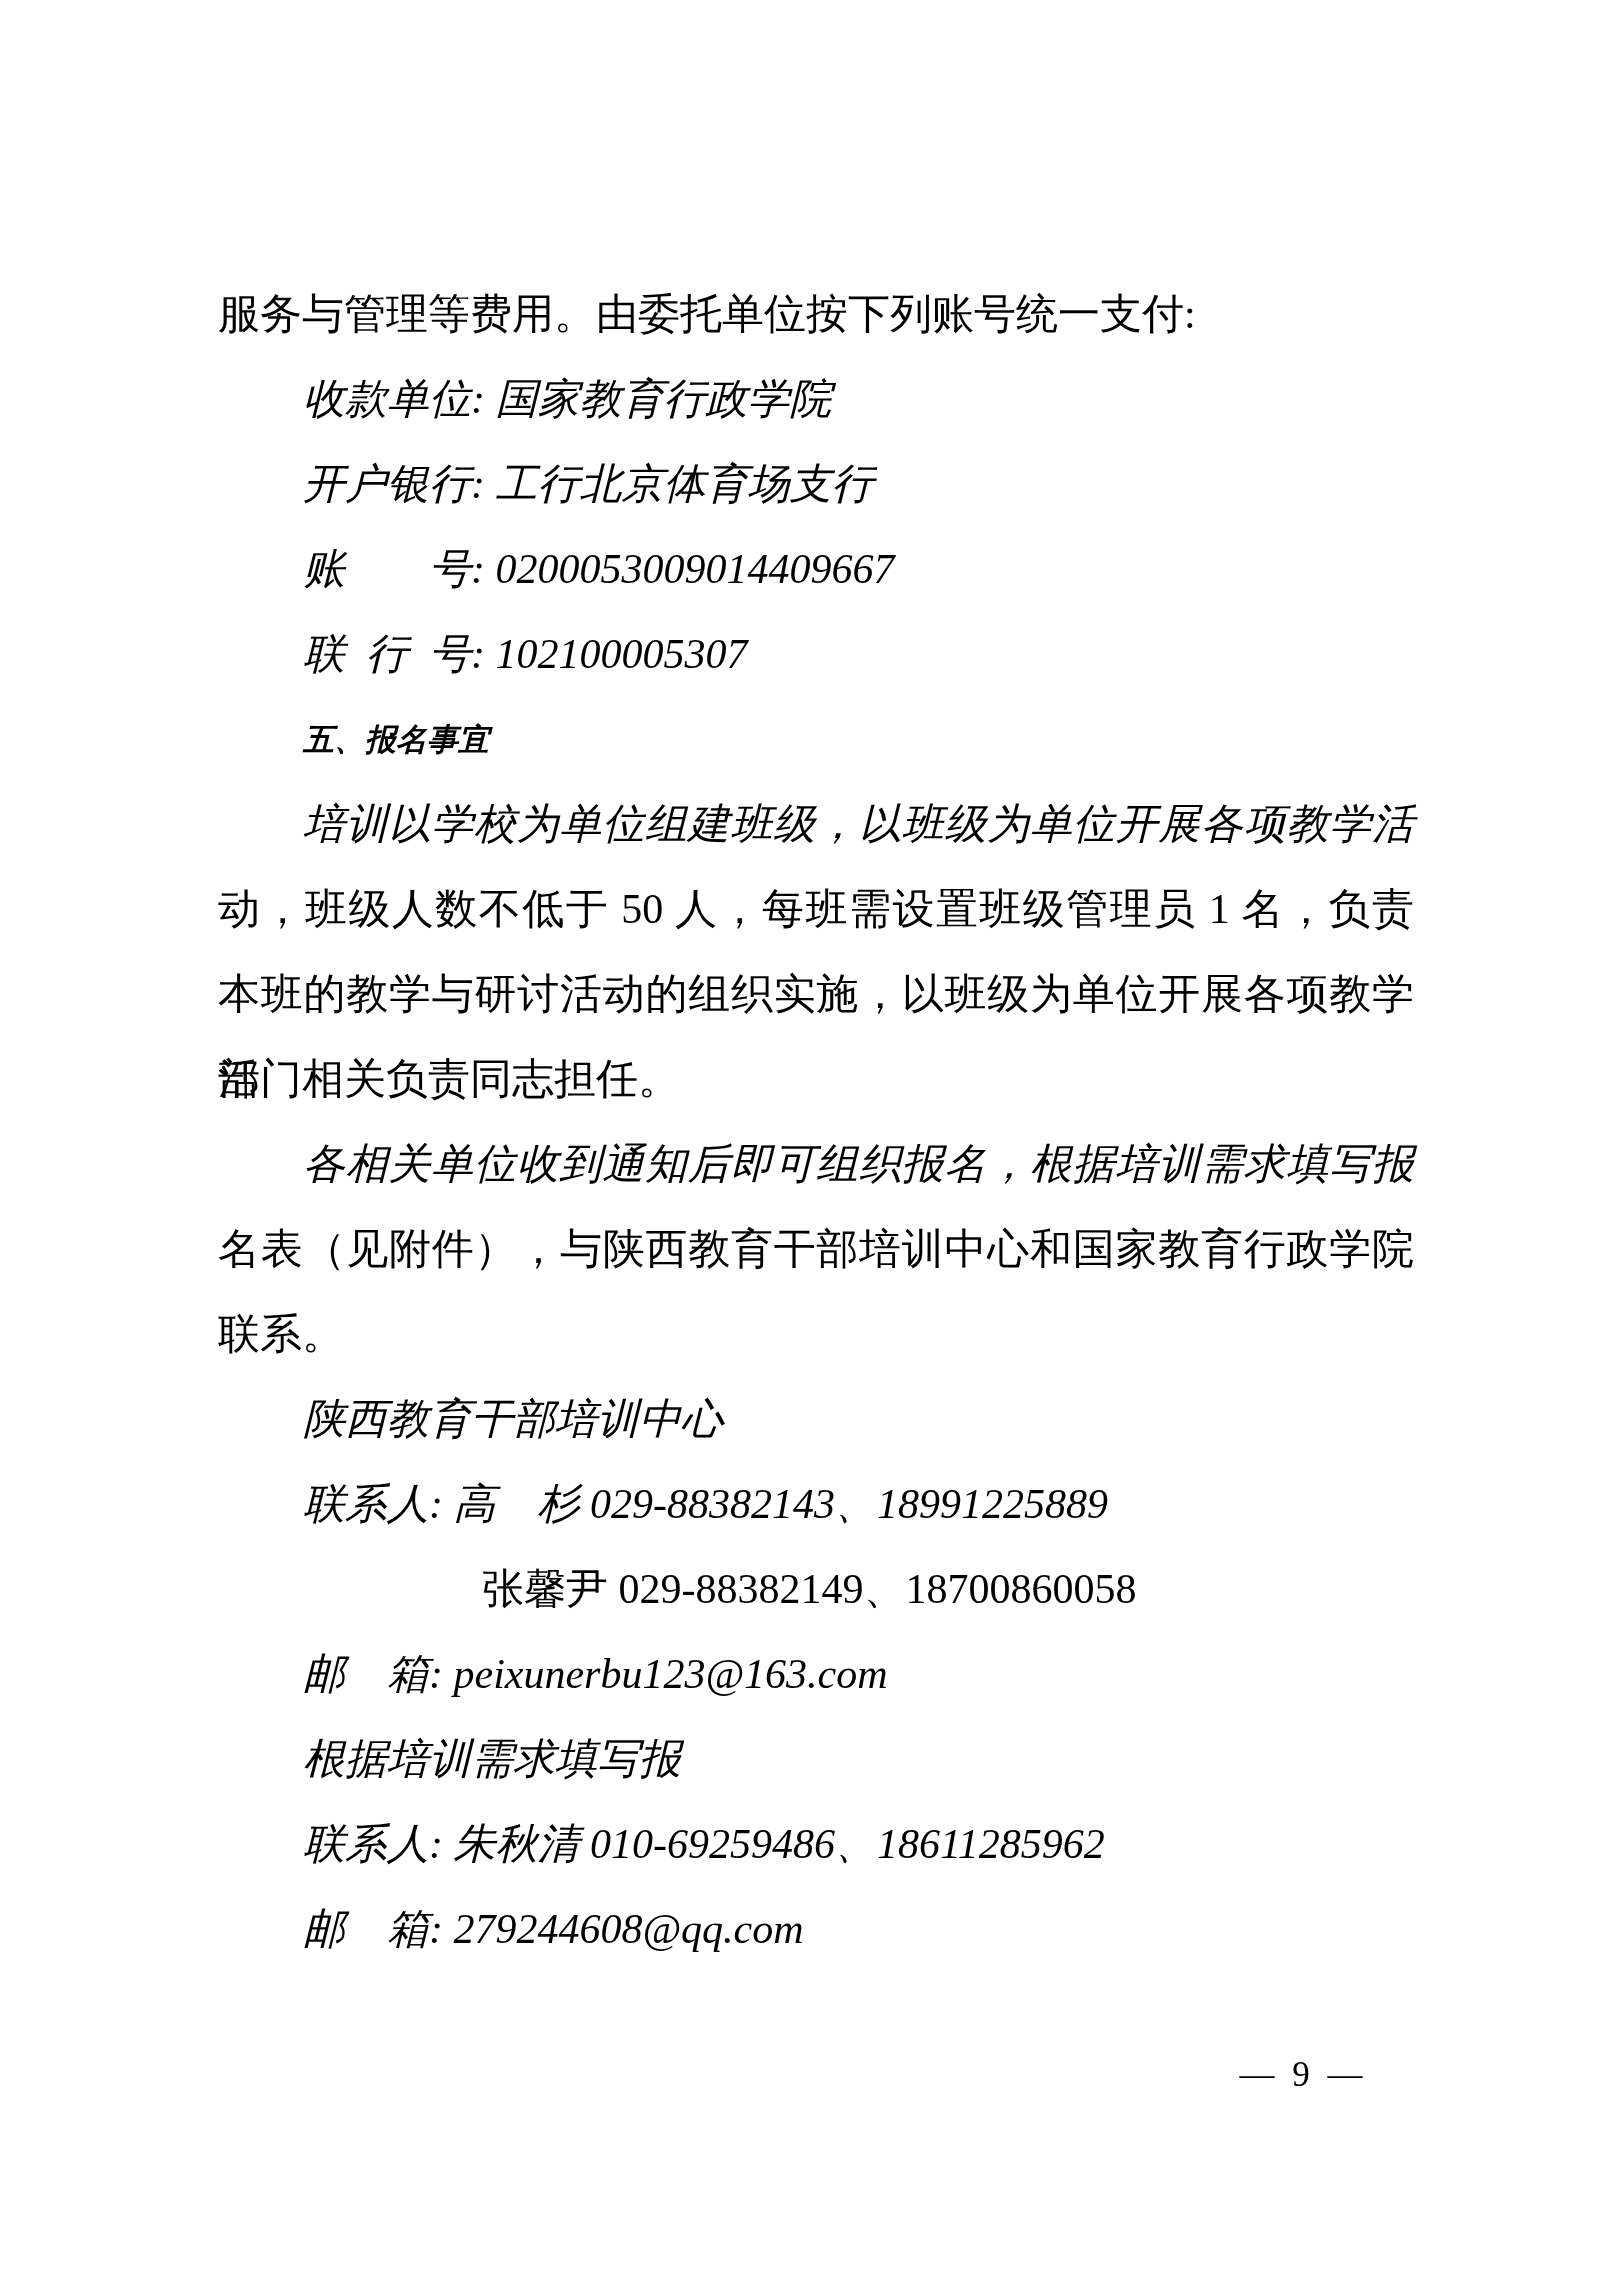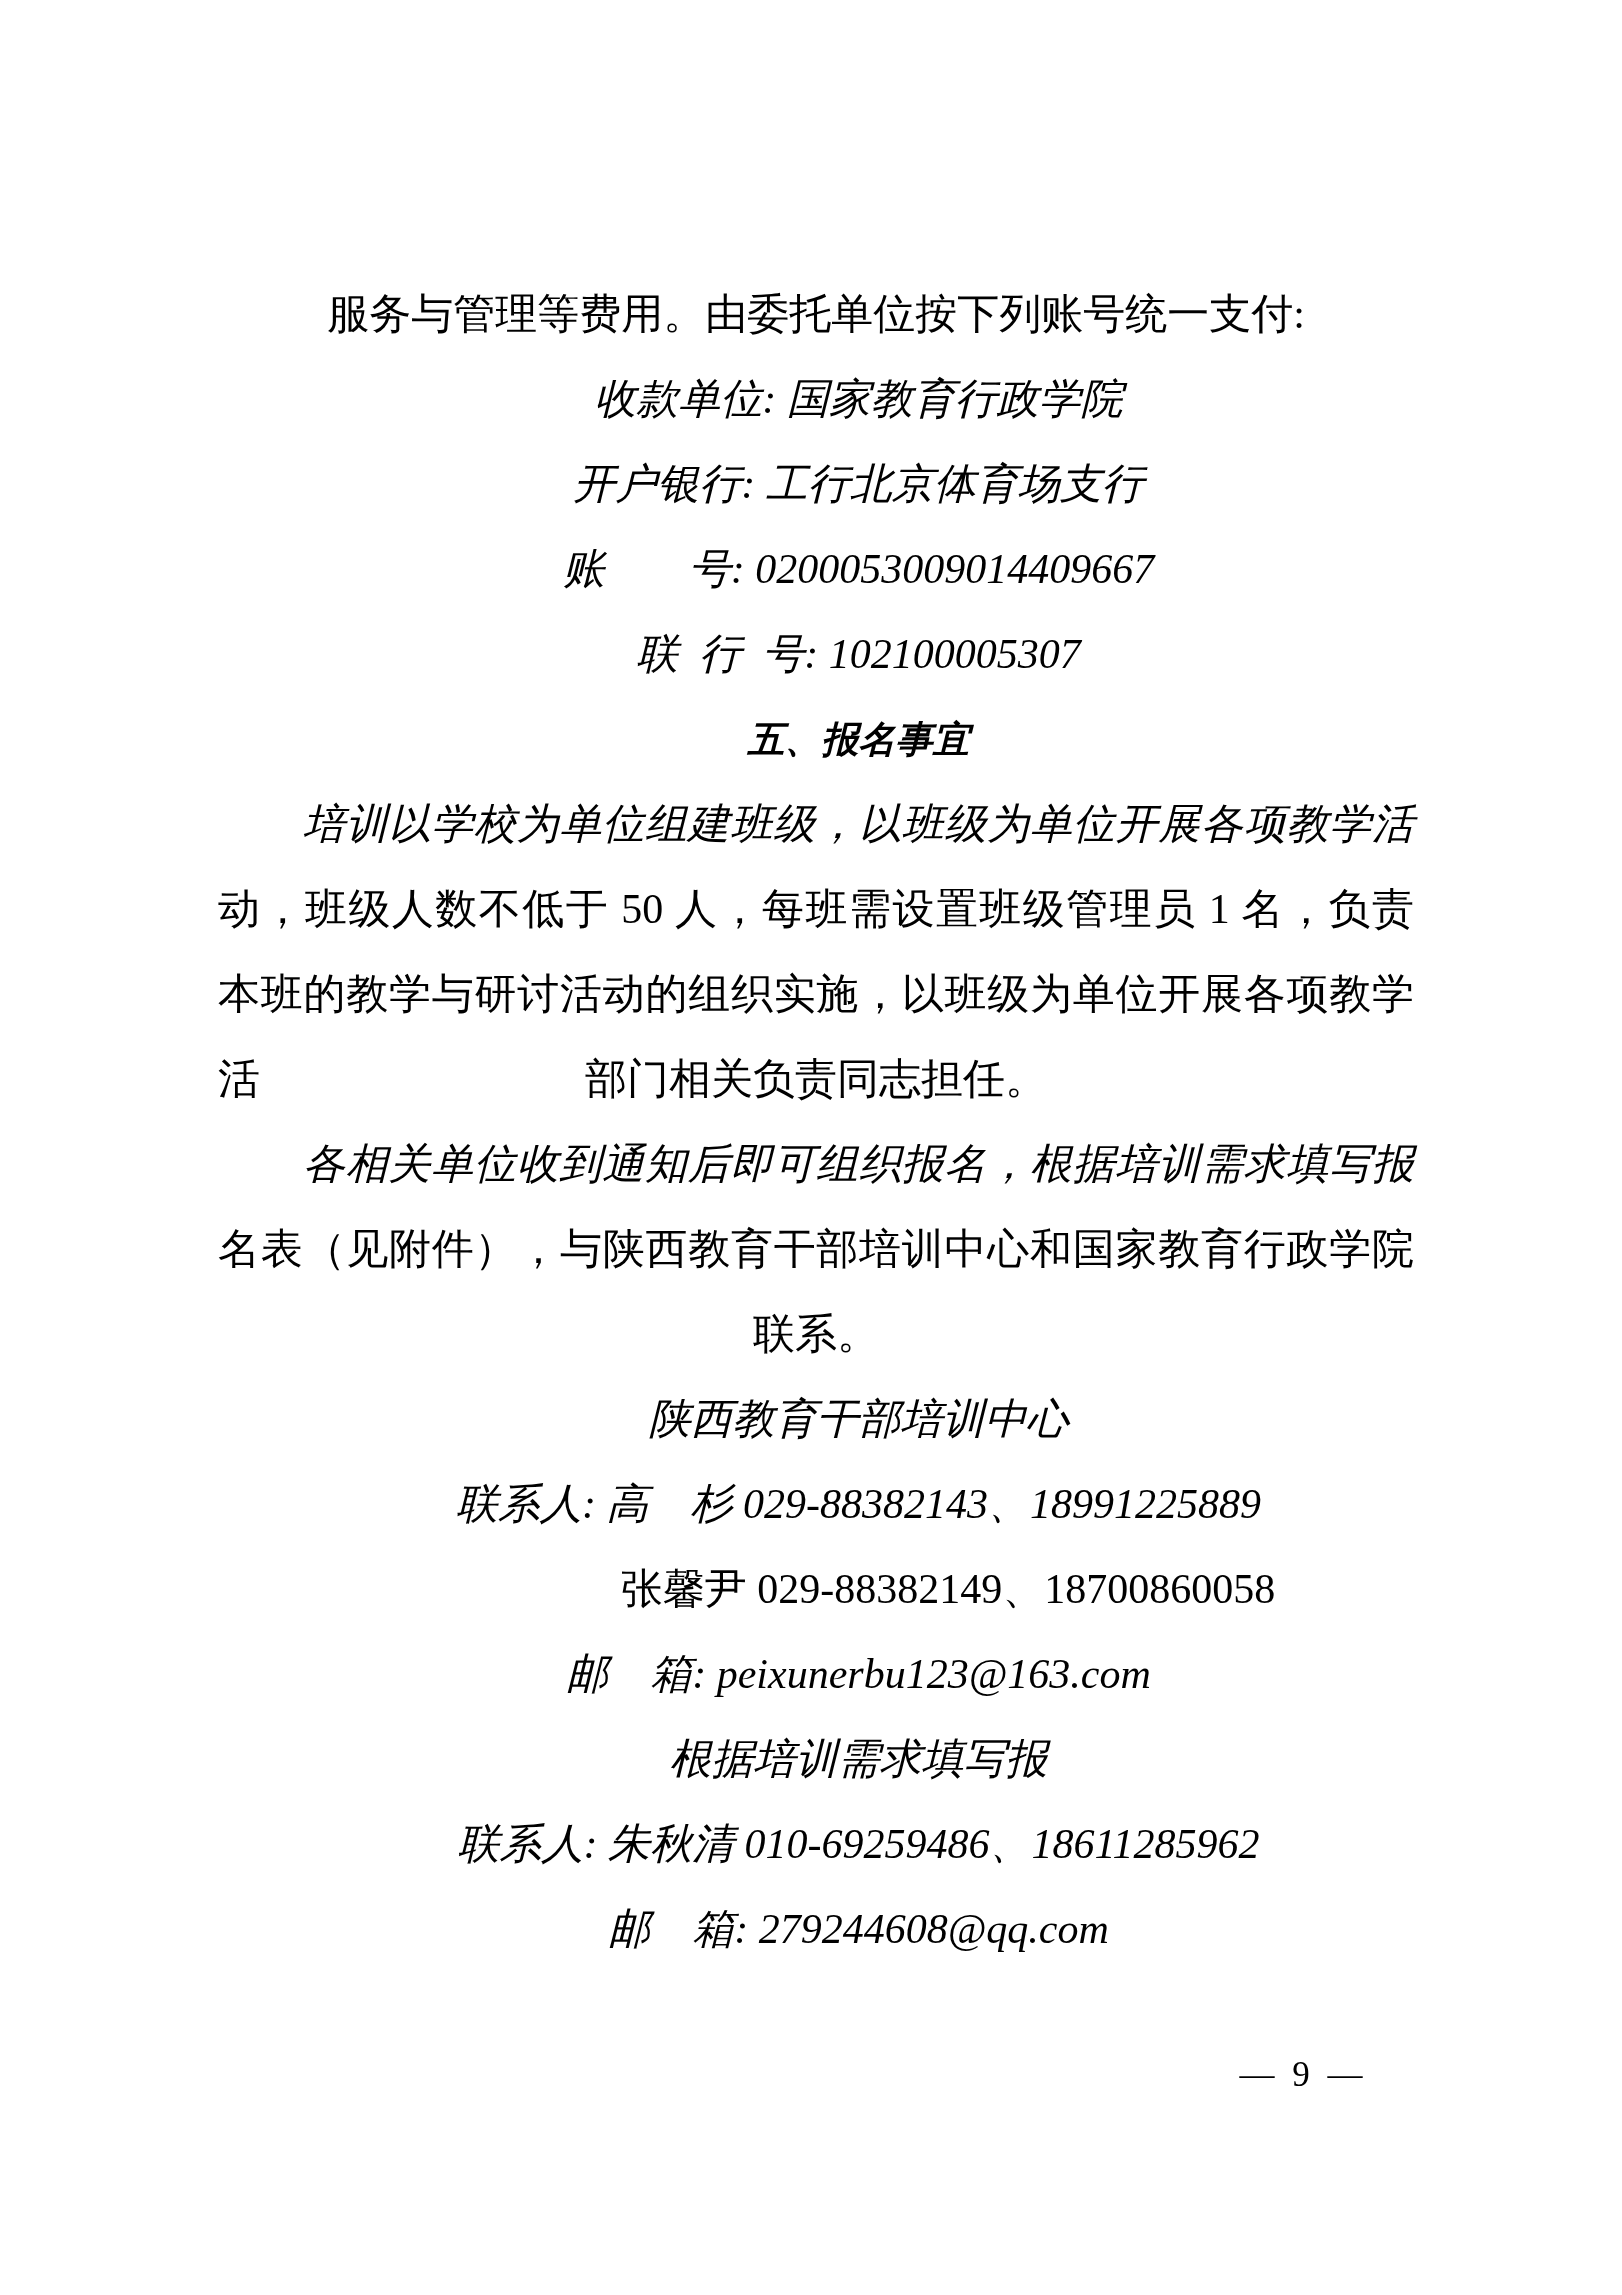--- a/index.html
+++ b/index.html
@@ -20,35 +20,35 @@
     position: absolute;
     left: 218px;
     top: 272px;
     width: 1196px;
   }
   .line {
     height: 85px;
     line-height: 85px;
     font-size: 42px;
     white-space: pre-wrap;
-    text-align: center;
+    text-align: left;
   }
   
   .ind { padding-left: 85px; font-style: italic; }
   
   .ind-deep { padding-left: 264px; }
   
   .full {
     text-align: justify;
     text-align-last: justify;
   }
   .head {
     font-family: "Liberation Sans", "DejaVu Sans", sans-serif;
     font-weight: 700;
-    font-size: 37px;
+    font-size: 31px;
   }
   .pagenum {
     position: absolute;
     top: 2053px;
     right: 256px;
     font-size: 35px;
     line-height: 44px;
     letter-spacing: 4.5px;
     color: #000000;
   }

